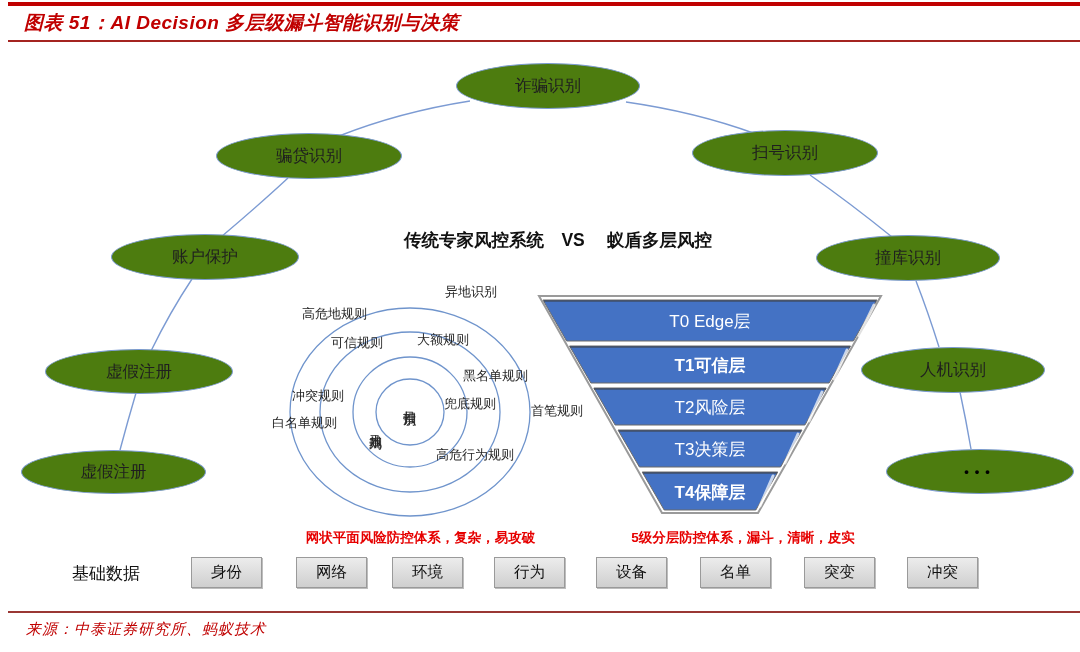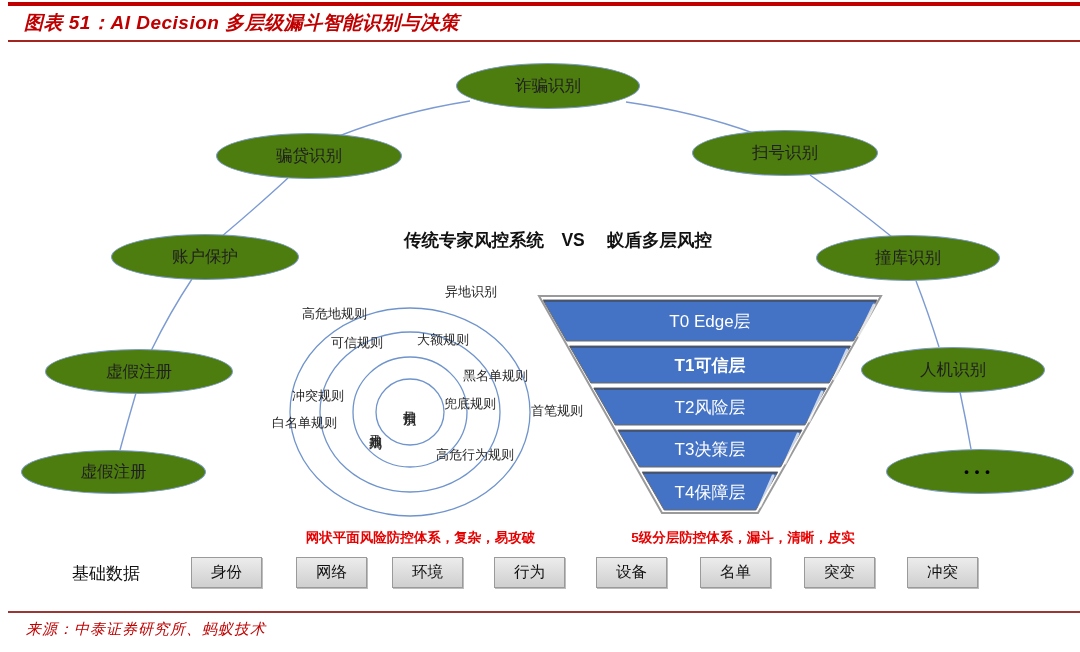--- a/index.html
+++ b/index.html
@@ -124,21 +124,21 @@
   <div class="rlabel vert" style="left:358px;top:424px;height:62px;">木马规则</div>
   <div class="rlabel vert" style="left:392px;top:400px;height:64px;">扫号识别</div>
   <div class="rlabel" style="left:436px;top:395px;font-family:Liberation Mono, monospace;">兜底规则</div>
   <div class="rlabel" style="left:523px;top:402px;text-align:center;">首笔规则</div>
   <div class="rlabel" style="left:428px;top:446px;text-align:right;">高危行为规则</div>
 
   <div class="flabel" style="top:310px;">T0 Edge层</div>
   <div class="flabel" style="top:354px;font-weight:bold;">T1可信层</div>
   <div class="flabel" style="top:396px;">T2风险层</div>
   <div class="flabel" style="top:438px;">T3决策层</div>
-  <div class="flabel" style="top:481px;">T4保障层</div>
+  <div class="flabel" style="top:481px;font-weight:bold;">T4保障层</div>
 
   <div class="annot" style="left:270px;width:285px;">网状平面风险防控体系，复杂，易攻破</div>
   <div class="annot" style="left:605px;width:260px;">5级分层防控体系，漏斗，清晰，皮实</div>
 
   <div class="base-label">基础数据</div>
   <div class="base-box" style="left:183px;">身份</div>
   <div class="base-box" style="left:288px;">网络</div>
   <div class="base-box" style="left:384px;">环境</div>
   <div class="base-box" style="left:486px;">行为</div>
   <div class="base-box" style="left:588px;">设备</div>

